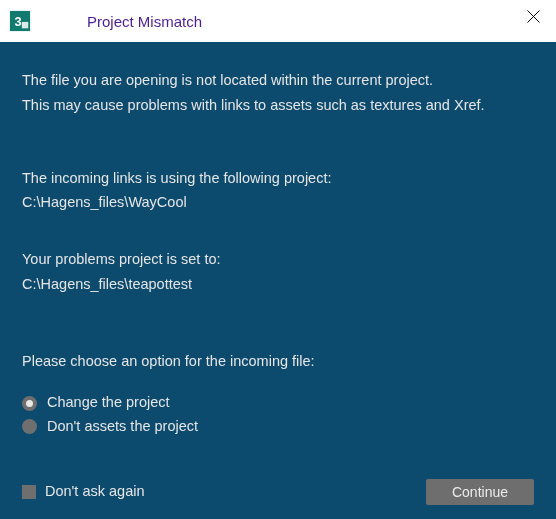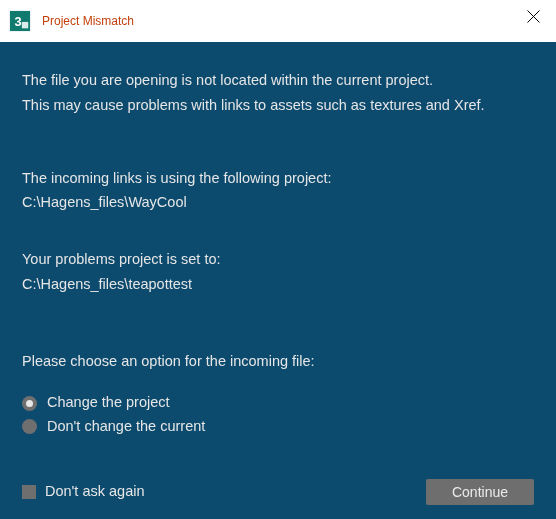--- a/index.html
+++ b/index.html
@@ -24,22 +24,23 @@
     }
     .app-icon {
       width: 24px;
       height: 24px;
       margin-right: 10px;
       display: flex;
       align-items: center;
       justify-content: center;
     }
     .title-text {
-      font-size: 12px;
-      color: #c2410c;
+      font-size: 15px;
+      color: #4c1d95;
+      margin-left: 45px;
     }
     .close-btn {
       position: absolute;
       right: 0;
       top: 0;
       width: 46px;
       height: 32px;
       display: flex;
       align-items: center;
       justify-content: center;
@@ -171,21 +172,21 @@
 
   <div class="para">Please choose an option for the incoming file:</div>
 
   <div class="radio-group">
     <div class="radio-row">
       <div class="radio-circle selected"></div>
       <span>Change the project</span>
     </div>
     <div class="radio-row">
       <div class="radio-circle"></div>
-      <span>Don't change the current</span>
+      <span>Don't assets the project</span>
     </div>
   </div>
 
   <div class="bottom-row">
     <div class="checkbox-row">
       <div class="checkbox-box"></div>
       <span>Don't ask again</span>
     </div>
     <button class="continue-btn">
       <span>Continue</span>

